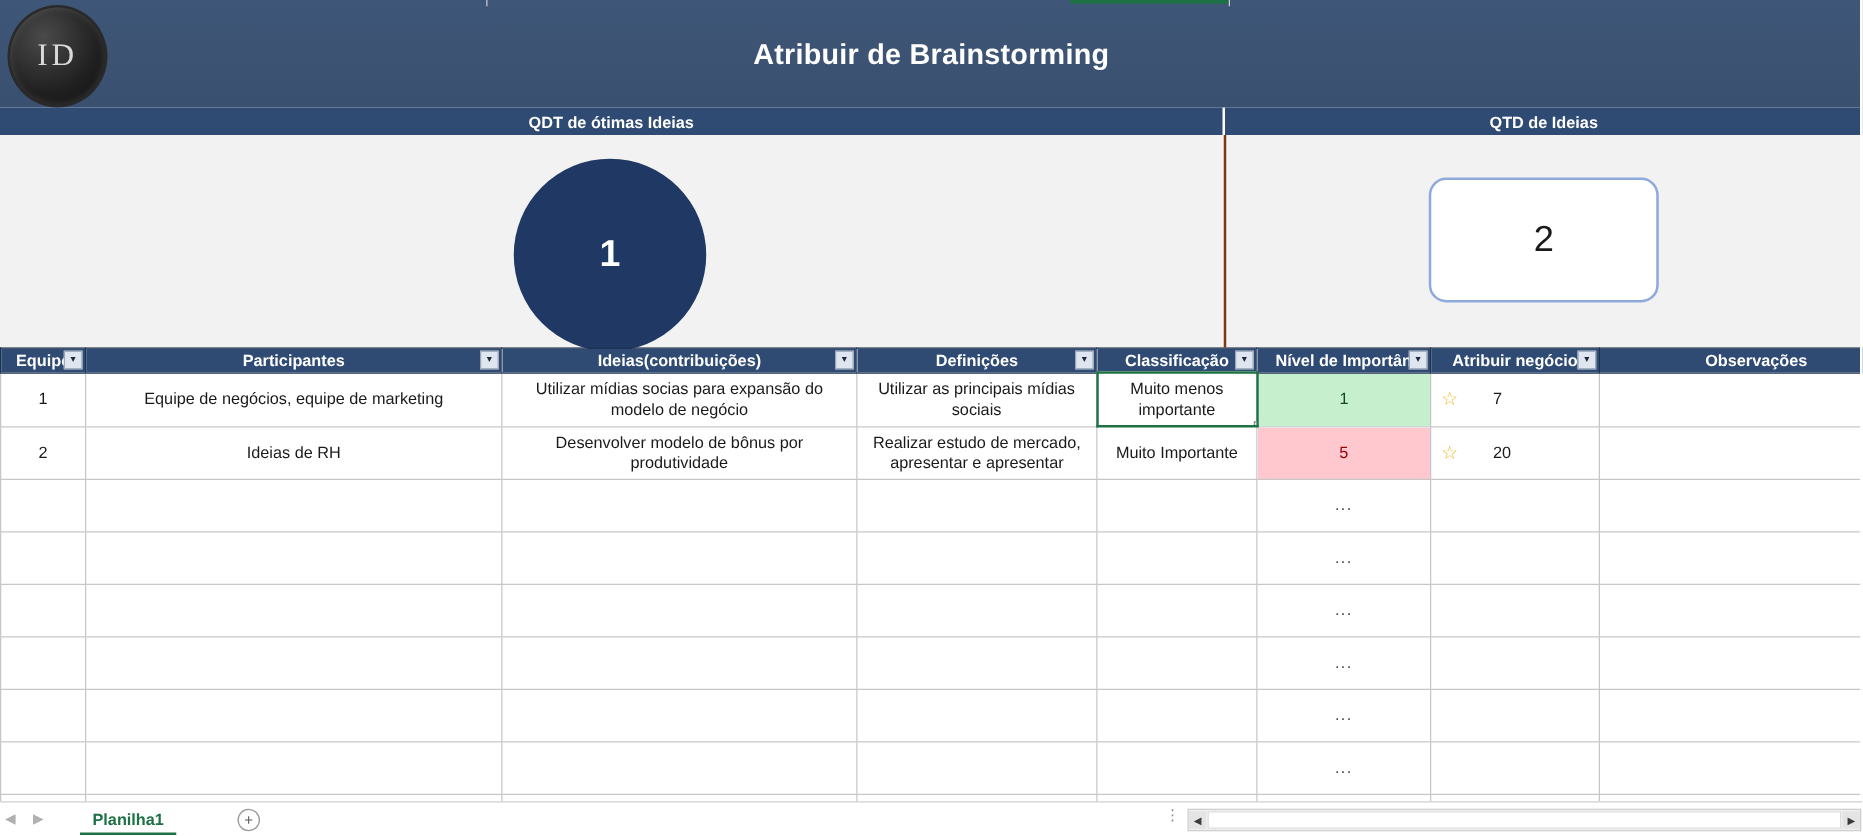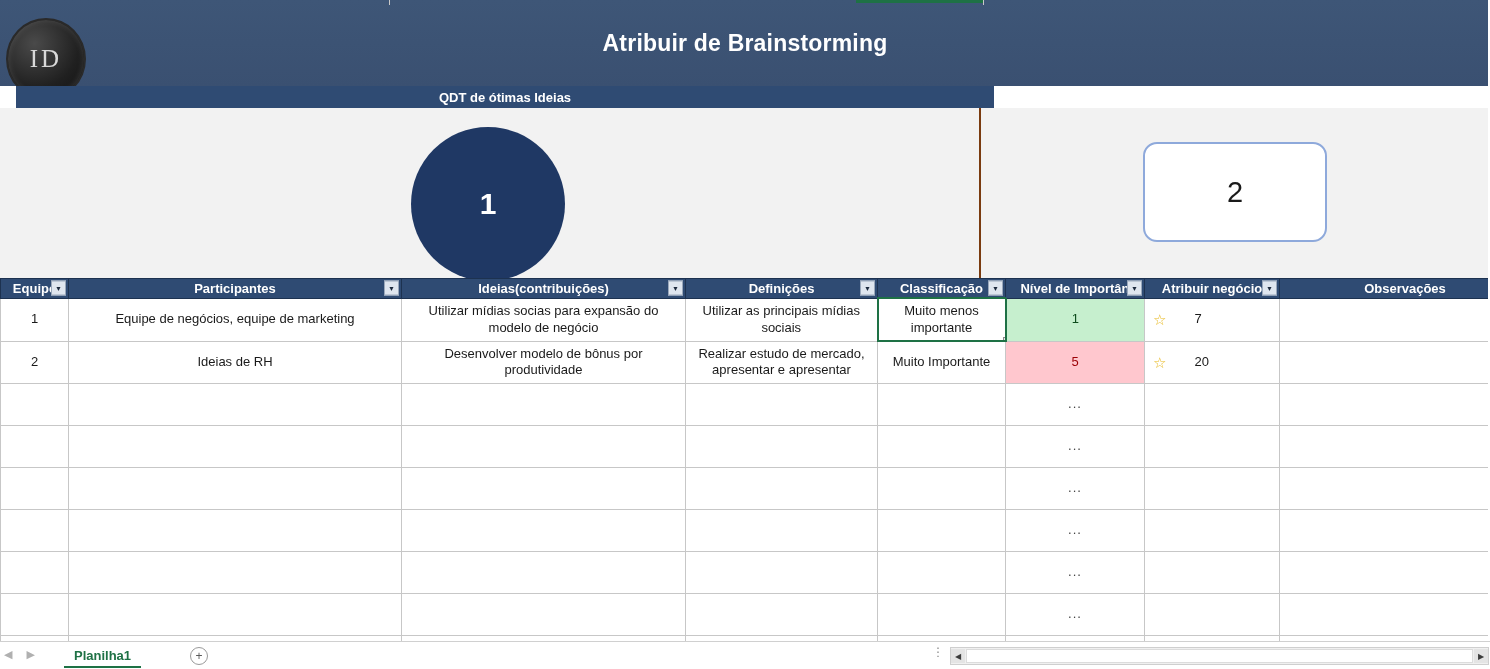--- a/index.html
+++ b/index.html
@@ -32,21 +32,21 @@
     display: flex;
     align-items: center;
     justify-content: center;
     color: #ffffff;
     font-size: 23px;
     font-weight: bold;
     letter-spacing: .2px;
   }
   .logo {
     position: absolute;
-    left: 6px; top: 18px;
+    left: 6px; top: 4px;
     width: 76px; height: 78px;
     border-radius: 50%;
     background: radial-gradient(circle at 35% 30%, #4a4a4a 0%, #202020 60%, #111 100%);
     border: 2px solid #2a2a2a;
     display: flex;
     align-items: center;
     justify-content: center;
     color: #d9d9d9;
     font-family: "Liberation Serif", serif;
     font-size: 25px;
@@ -69,21 +69,21 @@
     top: 86px;
     height: 22px;
     background: #2f4b73;
     color: #ffffff;
     font-size: 13px;
     font-weight: bold;
     display: flex;
     align-items: center;
     justify-content: center;
   }
-  #banner-left  { left: 16px;   width: 978px; }
+  #banner-left  { left: 0px;   width: 978px; }
   #banner-right { left: 980px; width: 510px; }
 
   
   .kpi-area {
     position: absolute;
     left: 0; top: 108px;
     width: 1490px; height: 170px;
     background: #f2f2f2;
     border-bottom: 1px solid #b8b8b8;
   }
@@ -294,20 +294,21 @@
 
   <div class="titlebar">
     <div class="tab-edge-left"></div>
     <div class="tab-marker"></div>
     <div class="tab-edge-right"></div>
     <div class="titlebar-text">Atribuir de Brainstorming</div>
     <div class="logo">ID</div>
   </div>
 
   <div class="banner" id="banner-left">QDT de ótimas Ideias</div>
+  <div class="banner" id="banner-right">QTD de Ideias</div>
 
   <div class="kpi-area">
     <div class="donut">1</div>
     <div class="kpi-box">2</div>
   </div>
   <div class="kpi-divider"></div>
 
   <div class="grid">
     <table class="sheet">
       <thead>

